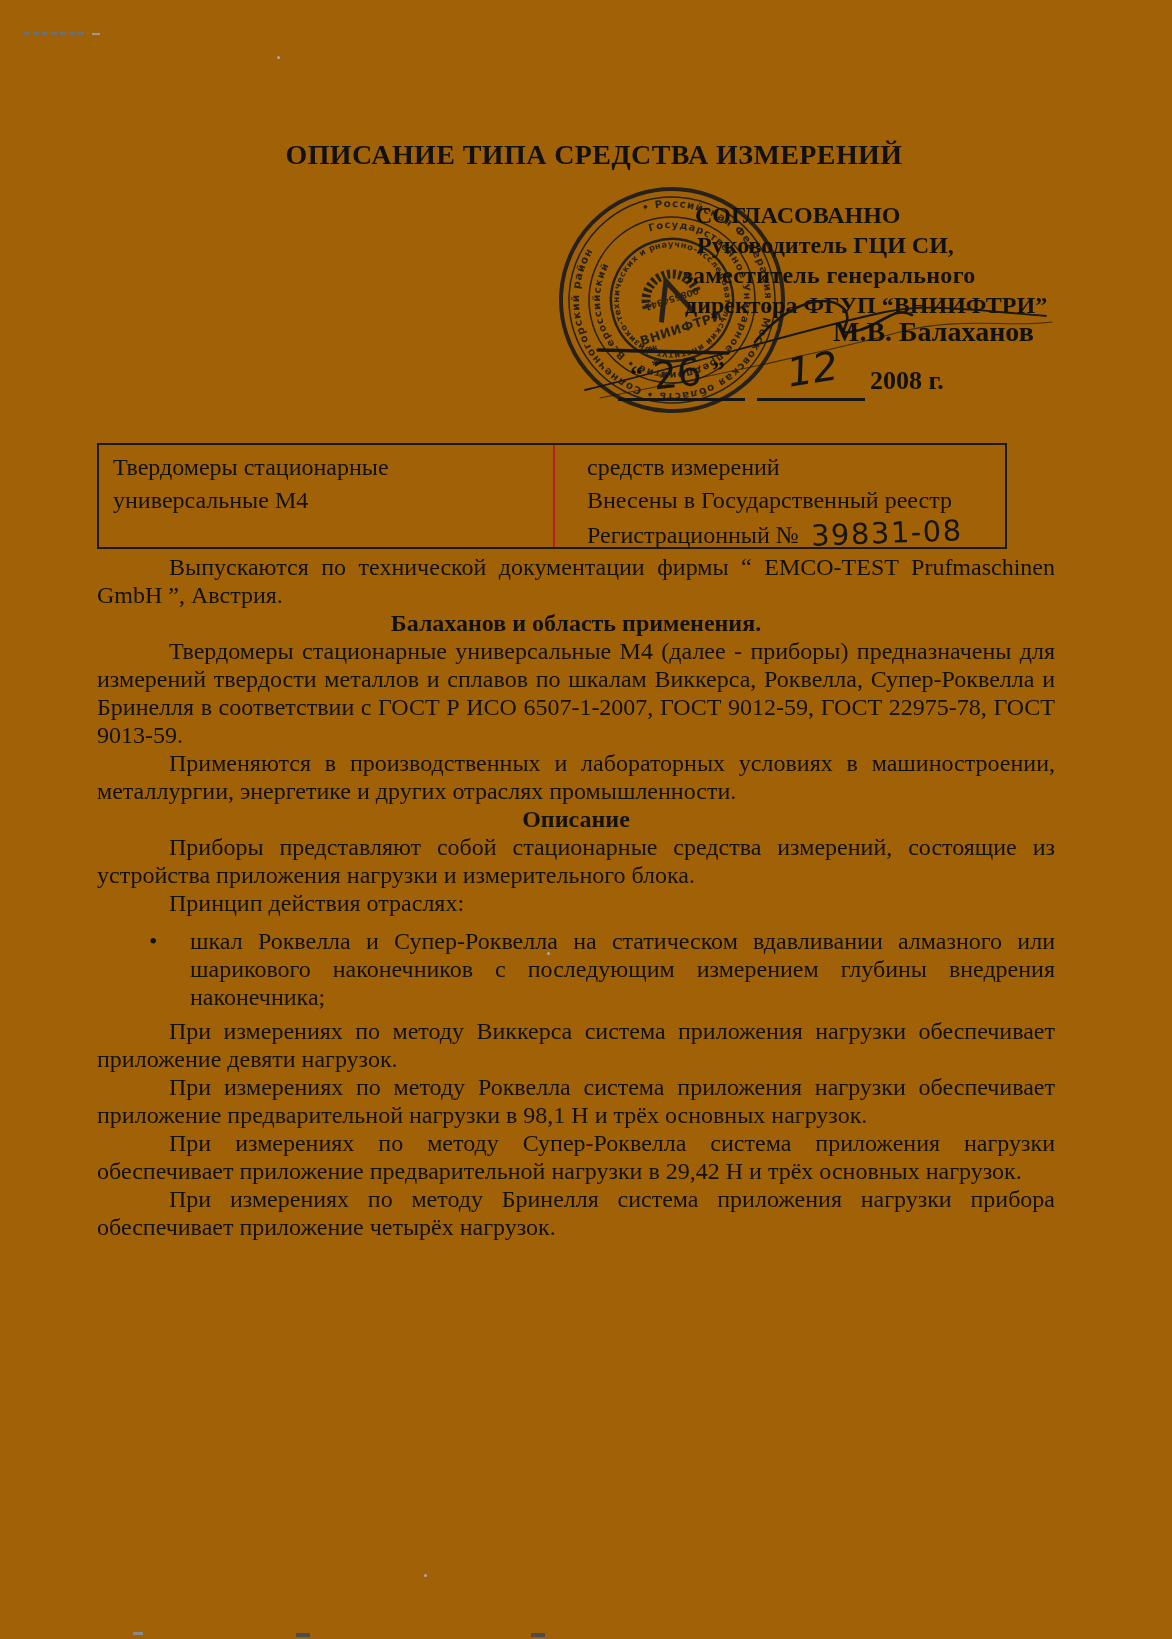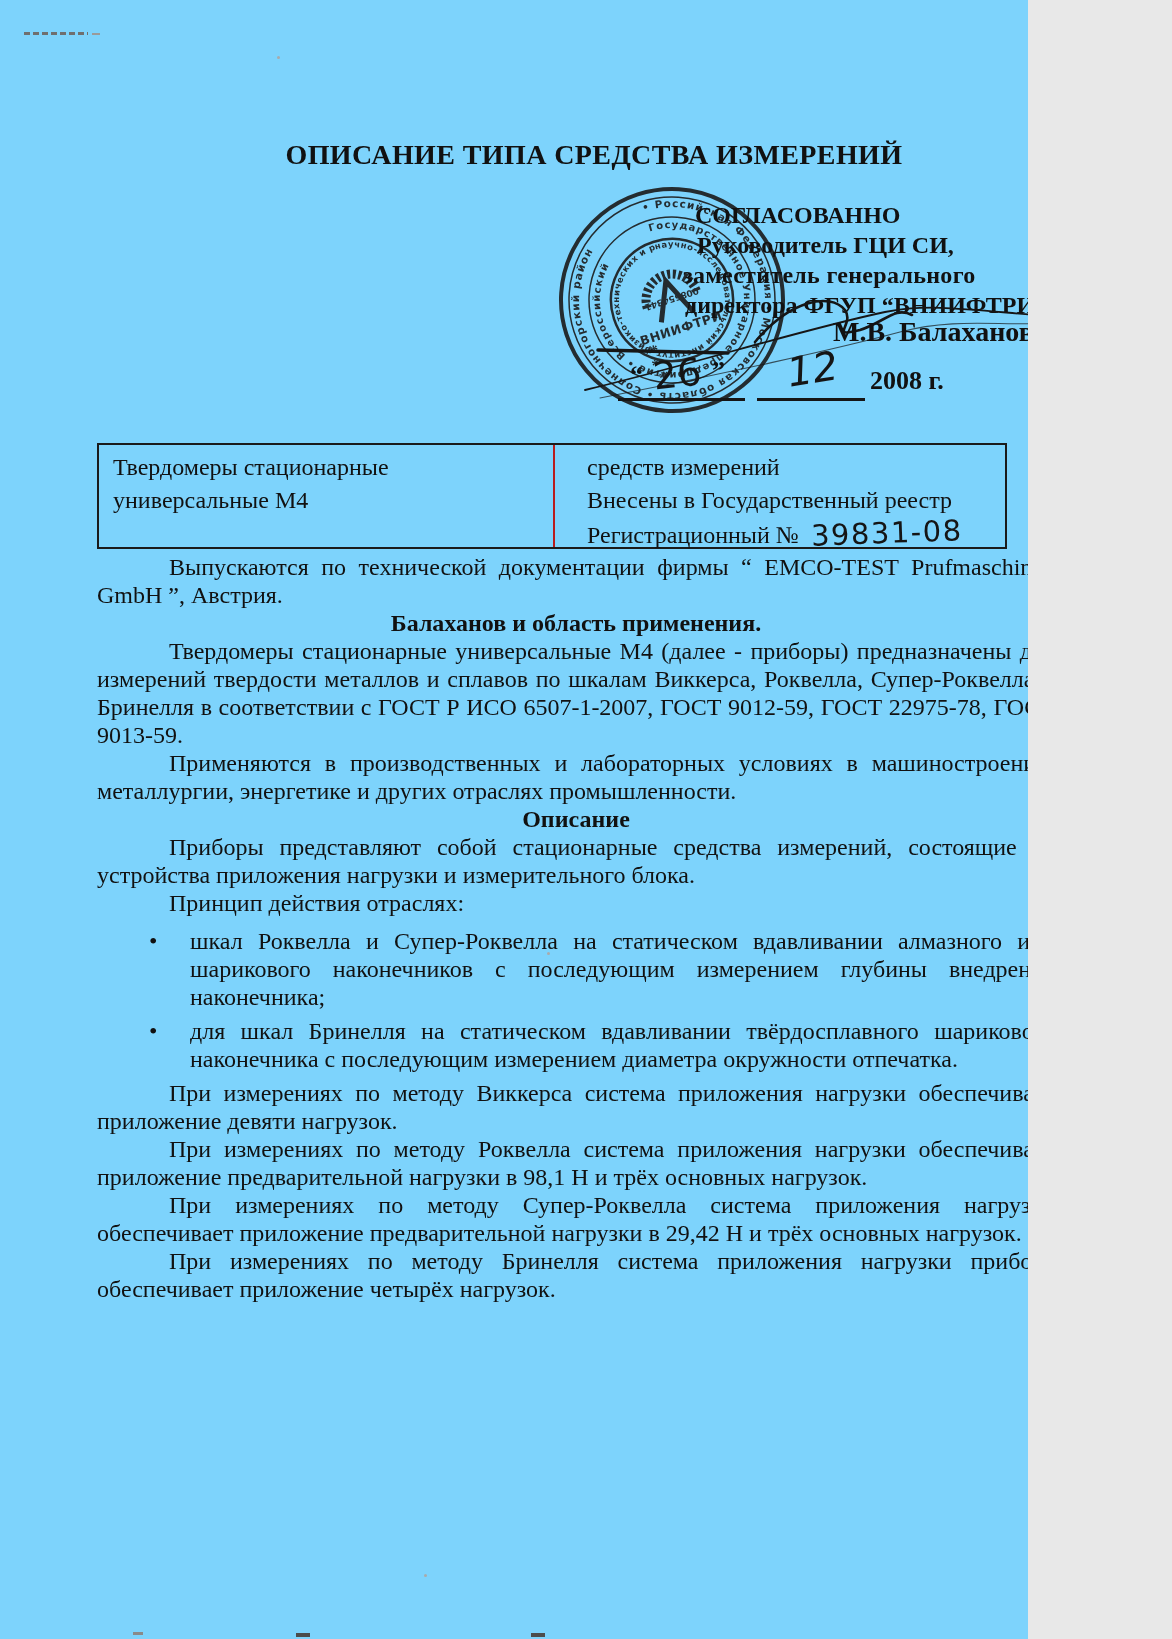--- a/index.html
+++ b/index.html
@@ -1,19 +1,19 @@
 <!DOCTYPE html>
 <html lang="ru"><head>
 <meta charset="utf-8">
 <style>
   html,body{margin:0;padding:0;background:#e8e8e8;}
   #page{
     position:relative;
-    width:1028px;height:1639px;
-    background:#7dd3fc;
+    width:1172px;height:1639px;
+    background:#a16207;
     overflow:hidden;
     font-family:"Liberation Serif","DejaVu Serif",serif;
     color:#111;
   }
   
   .artifact{position:absolute;}
   #tl-dash{left:24px;top:32px;width:64px;height:3px;
     background:repeating-linear-gradient(90deg,#6f6f6f 0 6px,transparent 6px 9px);}
   #tl-dash2{left:92px;top:33px;width:8px;height:2px;background:#9a9a9a;}
   .speck{background:#aaa;width:3px;height:3px;border-radius:50%;}
@@ -161,21 +161,20 @@
     <p id="h-purpose" class="heading">Балаханов и область применения.</p>
     <p id="p-purpose-0" class="indent">Твердомеры  стационарные универсальные М4 (далее - приборы) предназначены для измерений твердости металлов и сплавов по шкалам Виккерса, Роквелла, Супер-Роквелла и Бринелля в соответствии с ГОСТ  Р ИСО 6507-1-2007, ГОСТ 9012-59, ГОСТ 22975-78,  ГОСТ 9013-59.</p>
     <p class="indent">Применяются  в производственных и лабораторных условиях в машиностроении, металлургии, энергетике и других отраслях промышленности.</p>
 
     <p id="h-descr" class="heading">Описание</p>
     <p id="p-descr-intro" class="indent">Приборы представляют собой стационарные средства измерений, состоящие из устройства приложения нагрузки и измерительного блока.</p>
     <p class="indent">Принцип действия отраслях:</p>
 
     <ul id="bullet-list">
       <li>шкал Роквелла и Супер-Роквелла на статическом вдавливании алмазного  или шарикового наконечников с последующим измерением глубины внедрения наконечника;</li>
-      <li>для шкал Бринелля на статическом вдавливании твёрдосплавного шарикового наконечника с последующим измерением диаметра окружности отпечатка.</li>
     </ul>
 
     <p id="p-load-0" class="indent">При измерениях по методу Виккерса система приложения  нагрузки обеспечивает приложение  девяти нагрузок.</p>
     <p class="indent">При измерениях  по методу Роквелла система приложения нагрузки обеспечивает приложение предварительной нагрузки в 98,1 Н и трёх основных нагрузок.</p>
     <p class="indent">При измерениях  по методу Супер-Роквелла система приложения нагрузки обеспечивает приложение предварительной нагрузки в  29,42 Н  и трёх основных нагрузок.</p>
     <p class="indent">При измерениях по методу Бринелля система приложения нагрузки прибора обеспечивает приложение четырёх нагрузок.</p>
   </div>
 
 </div>
 

